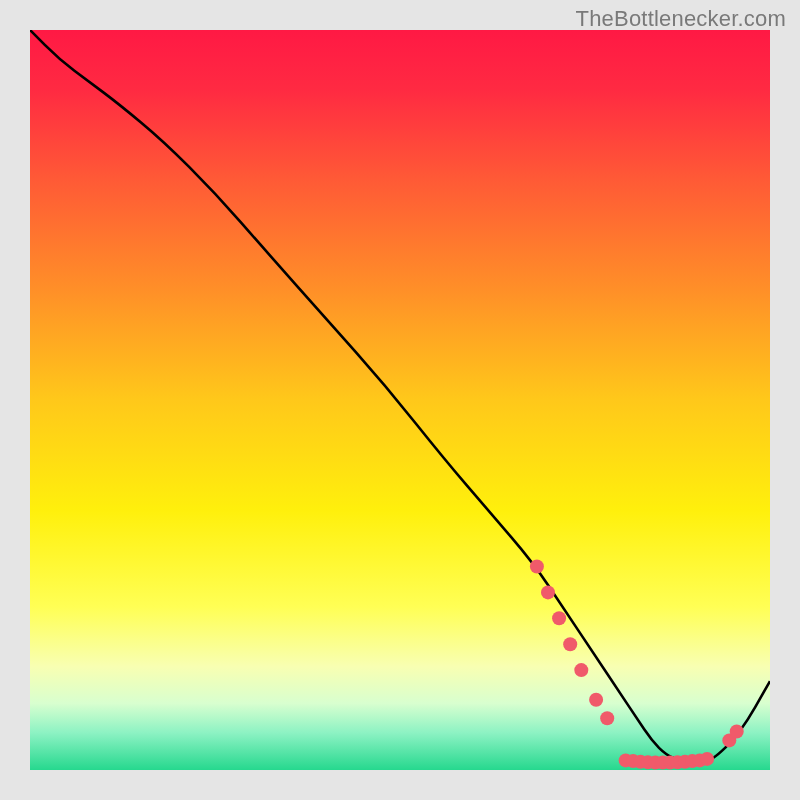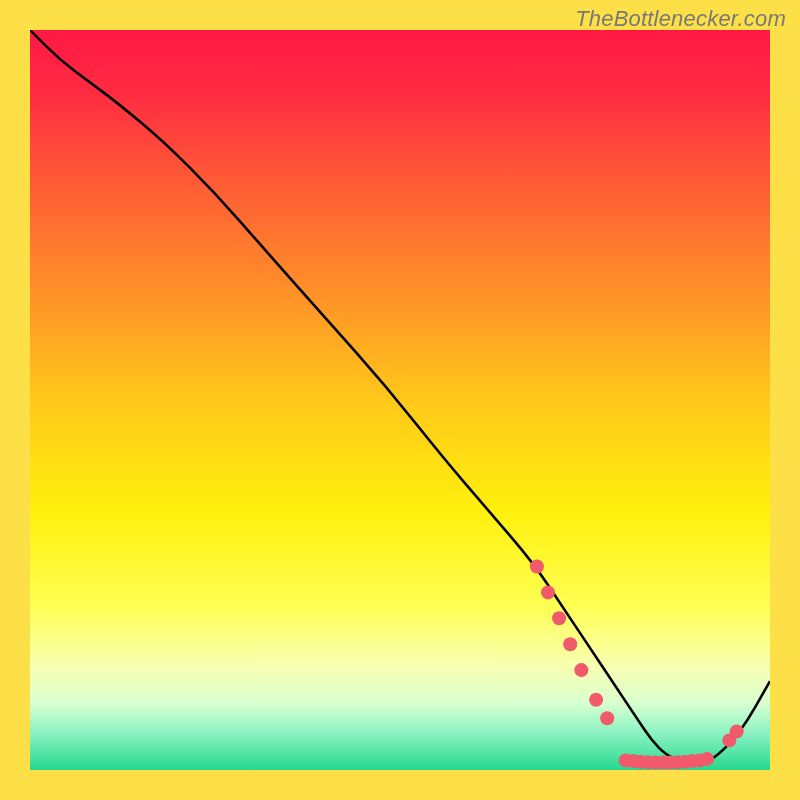--- a/index.html
+++ b/index.html
@@ -8,22 +8,21 @@
     background: #000;
     width: 800px;
     height: 800px;
     overflow: hidden;
     font-family: Arial, sans-serif;
   }
   .container {
     position: relative;
     width: 800px;
     height: 800px;
-    background: #fde047;
-    font-style: italic;
+    background: #e5e5e5;
   }
   .watermark {
     position: absolute;
     top: 6px;
     right: 14px;
     color: #797979;
     font-size: 22px;
     font-weight: 500;
     letter-spacing: 0.2px;
     z-index: 10;

